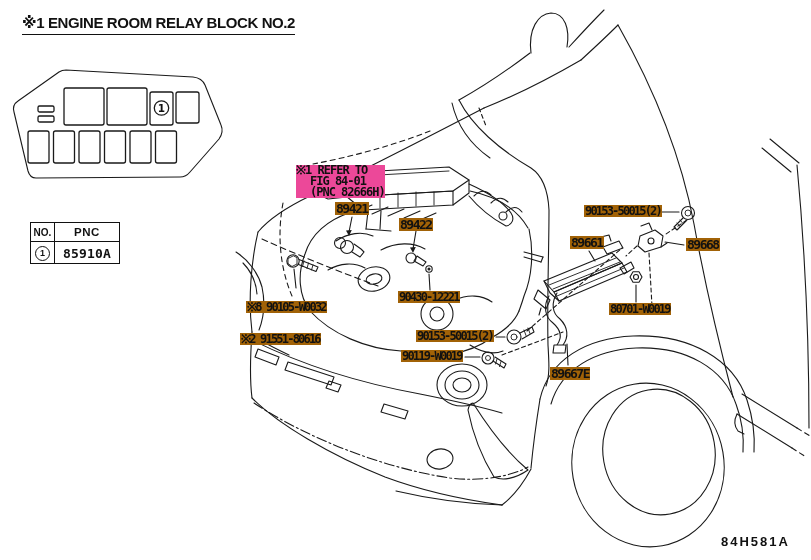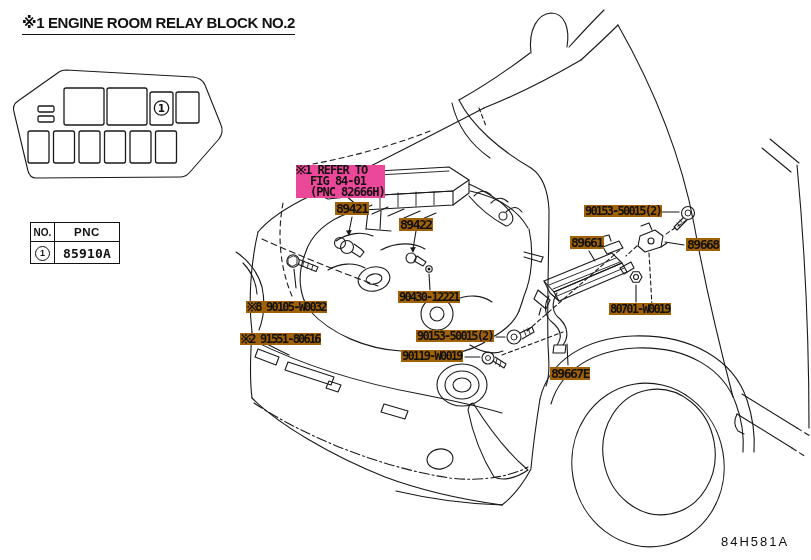--- a/index.html
+++ b/index.html
@@ -10,21 +10,21 @@
 
   .title-note{position:absolute;left:22px;top:14px;font-weight:bold;font-size:15px;
               letter-spacing:-0.4px;border-bottom:1.6px solid #111;padding-bottom:2px;white-space:nowrap;}
   .refer-note{position:absolute;left:252px;top:165px;font-family:"DejaVu Sans Mono","Liberation Mono",monospace;
               font-weight:bold;font-size:12px;line-height:11px;letter-spacing:-1px;white-space:nowrap;background:#ec4899;margin-left:44px;}
   .refer-note .ind{padding-left:14px;}
   .plabel{position:absolute;font-family:"DejaVu Sans Mono","Liberation Mono",monospace;font-weight:bold;
           font-size:13px;letter-spacing:-1.5px;white-space:nowrap;background:#a16207;padding:0 1px;line-height:13px;}
   .plabel.sm{font-size:12px;letter-spacing:-1.8px;line-height:12px;text-align:right;}
   .footnote{position:absolute;font-weight:bold;font-size:11px;letter-spacing:-0.3px;white-space:nowrap;}
-  .figcode{position:absolute;left:721px;top:534px;font-weight:normal;font-size:13px;letter-spacing:2px;}
+  .figcode{position:absolute;left:721px;top:534px;font-weight:bold;font-size:13px;letter-spacing:2px;}
 
   .pnc-table{position:absolute;left:30px;top:222px;width:90px;border:1.8px solid #111;border-collapse:collapse;}
   .pnc-table td,.pnc-table th{border:1.2px solid #111;text-align:center;padding:0;}
   .pnc-table .c-no{width:23px;}
   .pnc-table th{font-size:10px;height:18px;font-weight:bold;}
   .pnc-table th.pnc{font-size:11.5px;letter-spacing:0.5px;}
   .pnc-table td{height:21px;}
   .pnc-value{font-family:"DejaVu Sans Mono","Liberation Mono",monospace;font-weight:bold;font-size:13px;letter-spacing:0.2px;}
   .circ{display:inline-block;width:13px;height:13px;border:1.4px solid #111;border-radius:50%;
         font-size:9px;font-weight:bold;line-height:13px;text-align:center;vertical-align:middle;}

